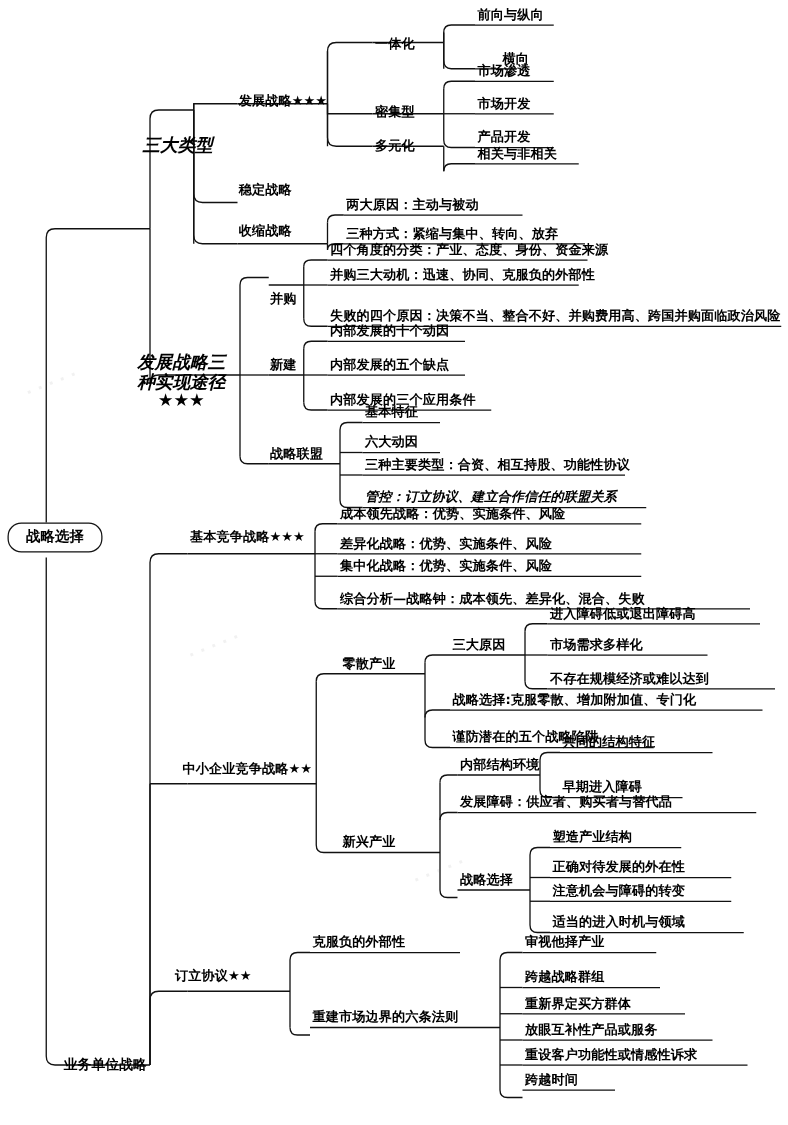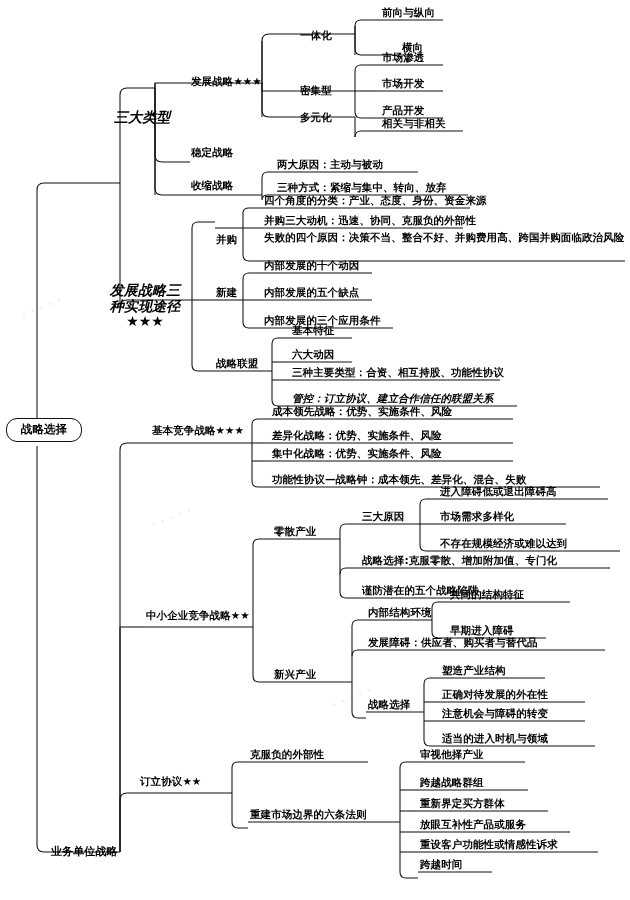--- a/index.html
+++ b/index.html
@@ -282,21 +282,21 @@
 
   <div class="node t-leaf" style="left:277px; top:159px;">两大原因：主动与被动</div>
   <div class="node t-leaf" style="left:277px; top:182px;">三种方式：紧缩与集中、转向、放弃</div>
 
   <div class="node t-l3" style="left:216px; top:215px;margin-top:19px;">并购</div>
   <div class="node t-l3" style="left:216px; top:287px;">新建</div>
   <div class="node t-l3" style="left:216px; top:358px;">战略联盟</div>
 
   <div class="node t-leaf" style="left:264px; top:195px;">四个角度的分类：产业、态度、身份、资金来源</div>
   <div class="node t-leaf" style="left:264px; top:215px;">并购三大动机：迅速、协同、克服负的外部性</div>
-  <div class="node t-leaf" style="left:264px; top:232px;">失败的四个原因：决策不当、整合不好、并购费用高、跨国并购面临政治风险</div>
+  <div class="node t-leaf" style="left:264px; top:248px;">失败的四个原因：决策不当、整合不好、并购费用高、跨国并购面临政治风险</div>
 
   <div class="node t-leaf" style="left:264px; top:260px;">内部发展的十个动因</div>
   <div class="node t-leaf" style="left:264px; top:287px;">内部发展的五个缺点</div>
   <div class="node t-leaf" style="left:264px; top:315px;">内部发展的三个应用条件</div>
 
   <div class="node t-leaf" style="left:292px; top:325px;">基本特征</div>
   <div class="node t-leaf" style="left:292px; top:349px;">六大动因</div>
   <div class="node t-leaf" style="left:292px; top:367px;">三种主要类型：合资、相互持股、功能性协议</div>
   <div class="node t-leaf" style="left:292px; top:393px;font-style:italic;">管控：订立协议、建立合作信任的联盟关系</div>
 
@@ -308,21 +308,21 @@
     <span>中小企业竞争战略</span><span class="stars">★★</span>
   </div>
 
   <div class="node t-l3" style="left:140px; top:776px;">
     <span>订立协议</span><span class="stars">★★</span>
   </div>
 
   <div class="node t-leaf" style="left:272px; top:406px;font-family:Liberation Serif, serif;">成本领先战略：优势、实施条件、风险</div>
   <div class="node t-leaf" style="left:272px; top:430px;">差异化战略：优势、实施条件、风险</div>
   <div class="node t-leaf" style="left:272px; top:448px;">集中化战略：优势、实施条件、风险</div>
-  <div class="node t-leaf" style="left:272px; top:474px;">功能性协议—战略钟：成本领先、差异化、混合、失败</div>
+  <div class="node t-leaf" style="left:272px; top:474px;">综合分析—战略钟：成本领先、差异化、混合、失败</div>
 
   <div class="node t-l3" style="left:274px; top:526px;">零散产业</div>
   <div class="node t-l3" style="left:274px; top:669px;">新兴产业</div>
 
   <div class="node t-leaf" style="left:362px; top:511px;">三大原因</div>
   <div class="node t-leaf" style="left:362px; top:555px;">战略选择:克服零散、增加附加值、专门化</div>
   <div class="node t-leaf" style="left:362px; top:585px;">谨防潜在的五个战略陷阱</div>
 
   <div class="node t-leaf" style="left:440px; top:486px;">进入障碍低或退出障碍高</div>
   <div class="node t-leaf" style="left:440px; top:511px;">市场需求多样化</div>

